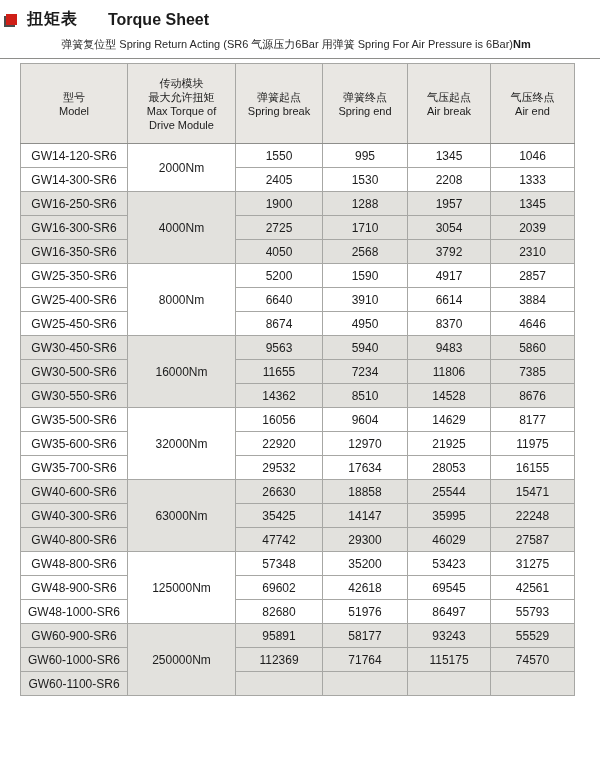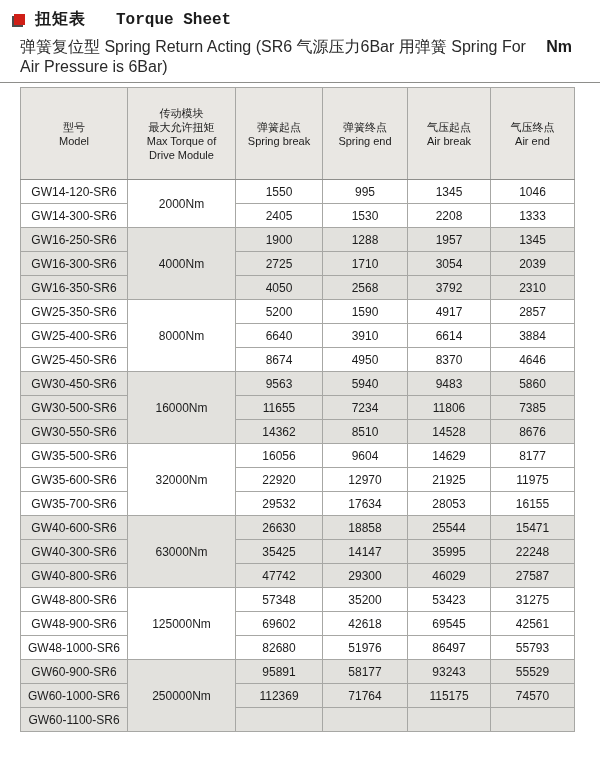--- a/index.html
+++ b/index.html
@@ -11,35 +11,35 @@
     --grid-dark: #8e8e8b;
     --ink: #1c1c1c;
   }
   body {
     width: 600px; height: 761px;
     background: #ffffff;
     font-family: "Liberation Sans", "DejaVu Sans", sans-serif;
     color: var(--ink);
     overflow: hidden;
   }
-  .doc-header { padding: 9px 0 0 14px; font-family: Liberation Mono, monospace; }
+  .doc-header { padding: 9px 0 0 6px; }
   .title-row { display: flex; align-items: center; }
   .bullet-icon {
     width: 11px; height: 11px;
     background: var(--accent);
     box-shadow: -2px 2px 0 0 #4b4b4b;
     margin-right: 10px;
     flex: 0 0 auto;
   }
   .title-zh { font-size: 16px; font-weight: bold; letter-spacing: 1px; }
   .title-en { font-size: 16px; font-weight: bold; margin-left: 30px; }
   .subtitle-row {
-    display: flex; justify-content: space-between; align-items: baseline;
+    display: flex; justify-content: center; align-items: baseline;
     padding: 7px 28px 0 20px;
-    font-size: 16px; color: #2a2a2a;
+    font-size: 11px; color: #2a2a2a;
   }
   .unit-label { font-weight: bold; color: #1c1c1c; }
   .header-divider { border: none; border-top: 1px solid var(--grid-dark); margin-top: 6px; }
 
   table.torque-table {
     margin: 4px 0 0 20px;
     width: 554px;
     border-collapse: collapse;
     table-layout: fixed;
     font-size: 12px;
@@ -50,21 +50,21 @@
     text-align: center;
     vertical-align: middle;
     overflow: hidden;
   }
   .torque-table thead th {
     background: var(--header-bg);
     font-weight: normal;
     font-size: 11px;
     line-height: 14px;
     white-space: pre-line;
-    height: 92px;
+    height: 80px;
     border-bottom: 1px solid var(--grid-dark);
   }
   .torque-table tbody td { height: 24px; line-height: 14px; background: #ffffff; }
   .torque-table tbody tr.shaded td { background: var(--band-bg); }
   .col-model { width: 107px; }
   .col-torque { width: 108px; }
   .col-sb { width: 87px; }
   .col-se { width: 85px; }
   .col-ab { width: 83px; }
   .col-ae { width: 84px; }

